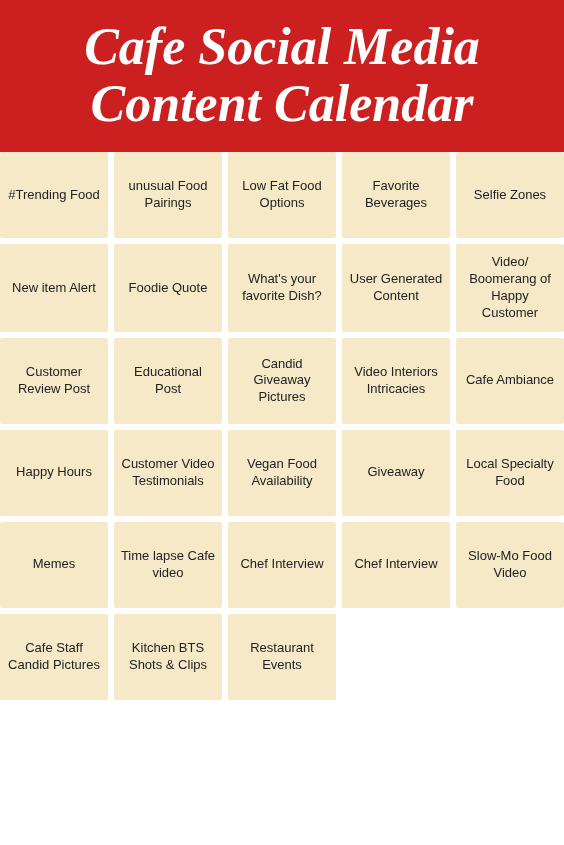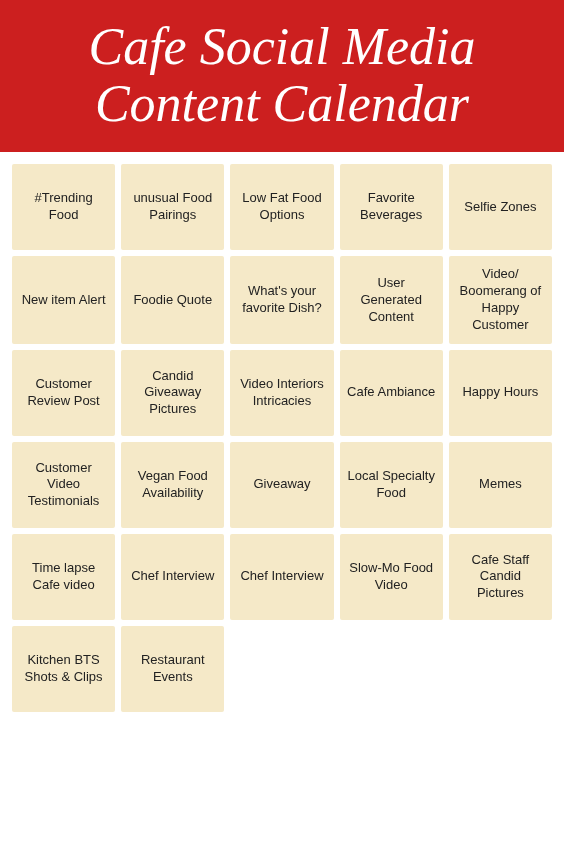--- a/index.html
+++ b/index.html
@@ -22,36 +22,36 @@
 
     .header {
       background-color: #cc1f1f;
       padding: 18px 20px 14px;
       text-align: center;
     }
 
     .header-title {
       font-family: Georgia, 'Times New Roman', serif;
       font-size: 52px;
-      font-weight: normal;
+      font-weight: bold;
       color: #fff;
       line-height: 1.1;
       font-style: italic;
     }
 
     .header-subtitle {
       font-size: 11px;
       color: #fff;
       letter-spacing: 1.5px;
       margin-top: 6px;
       opacity: 0.9;
     }
 
     .grid-container {
-      padding: 12px;
+      padding: 0;
       background: #fff;
     }
 
     .grid {
       display: grid;
       grid-template-columns: repeat(5, 1fr);
       gap: 6px;
     }
 
     .cell {
@@ -84,20 +84,21 @@
         <div class="cell">unusual Food Pairings</div>
         <div class="cell">Low Fat Food Options</div>
         <div class="cell">Favorite Beverages</div>
         <div class="cell">Selfie Zones</div>
         <div class="cell">New item Alert</div>
         <div class="cell">Foodie Quote</div>
         <div class="cell">What's your favorite Dish?</div>
         <div class="cell">User Generated Content</div>
         <div class="cell">Video/ Boomerang of Happy Customer</div>
         <div class="cell">Customer Review Post</div>
+        <div class="cell">Educational Post</div>
         <div class="cell">Candid Giveaway Pictures</div>
         <div class="cell">Video Interiors Intricacies</div>
         <div class="cell">Cafe Ambiance</div>
         <div class="cell">Happy Hours</div>
         <div class="cell">Customer Video Testimonials</div>
         <div class="cell">Vegan Food Availability</div>
         <div class="cell">Giveaway</div>
         <div class="cell">Local Specialty Food</div>
         <div class="cell">Memes</div>
         <div class="cell">Time lapse Cafe video</div>

